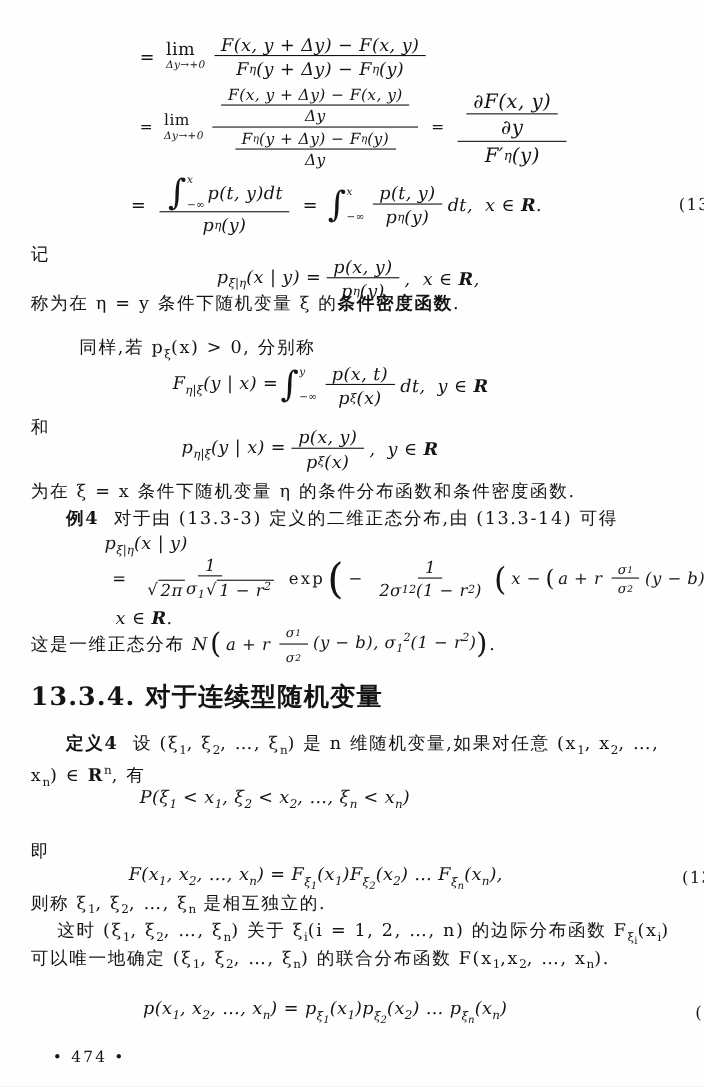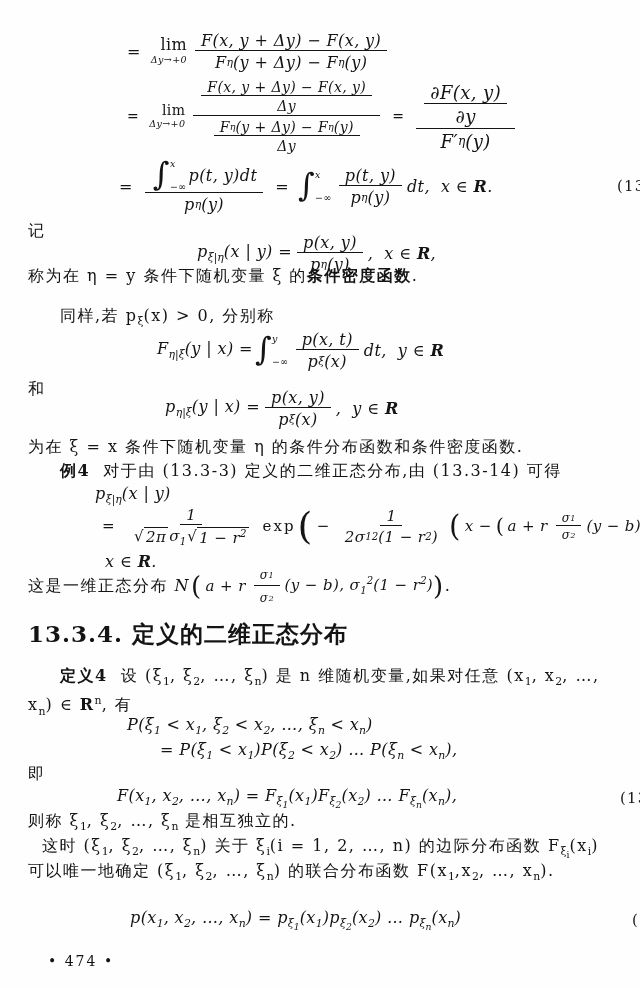--- a/index.html
+++ b/index.html
@@ -13,21 +13,21 @@
   .cn { font-style:normal; font-size:16px; letter-spacing:1.5px; line-height:20px; }
   .cn i { letter-spacing:0.3px; }
   b { font-weight:700; }
   sub, sup { font-size:0.68em; letter-spacing:0; }
   sub sub { font-size:0.85em; }
   .mo { font-style:normal; margin:0 7px; }
   .frac { display:inline-flex; flex-direction:column; align-items:center; vertical-align:middle; margin:0 5px; }
   .frac .num { display:flex; align-items:center; justify-content:center; border-bottom:1.4px solid #141414; padding:1px 6px 0; }
   .frac .den { display:flex; align-items:center; justify-content:center; padding:2px 6px 1px; }
   .frac .frac { margin:0 2px; }
-  .lim { display:inline-flex; flex-direction:column; align-items:flex-end; font-style:normal; margin:0 3px; }
+  .lim { display:inline-flex; flex-direction:column; align-items:flex-start; font-style:normal; margin:0 3px; }
   .lim .lw { line-height:1; }
   .lim .ls { font-size:9.5px; line-height:1; margin-top:2px; font-style:italic; }
   .intg { display:inline-flex; align-items:center; margin:0 2px; }
   .intg .ig { font-size:32px; font-style:normal; line-height:0.85; }
   .intg .il { display:inline-flex; flex-direction:column; justify-content:space-between; height:34px; font-size:9.5px; font-style:italic; }
   .sqrt { display:inline-flex; align-items:flex-start; margin:0 1px; }
   .sqrt .rsign { font-style:normal; }
   .sqrt .rad { border-top:1.3px solid #141414; padding:0 2px; }
   .bp { font-style:normal; line-height:0; font-weight:400; }
   .bp1 { font-size:38px; } .bp2 { font-size:29px; } .bp3 { font-size:21px; } .bpn { font-size:26px; }
@@ -128,21 +128,21 @@
       <span class="num">p(x, y)</span>
       <span class="den">p<sub>η</sub>(y)</span>
     </span>
     <span>,&nbsp; x ∈ <b>R</b>,</span>
 
   </div>
 
   <div class="row cn" style="left:28px; top:266px;">
       <span>称为在 η = y 条件下随机变量 ξ 的<b>条件密度函数</b>.</span>
     </div>
-  <div class="row cn" style="left:60px; top:306px;">
+  <div class="row cn" style="left:72px; top:306px;">
       <span>同样,若 p<sub>ξ</sub>(x) &gt; 0, 分别称</span>
     </div>
 
   <div class="row math" style="left:0; top:328px; height:44px; padding-left:157px; width:640px;">
     <span>F<sub>η|ξ</sub>(y | x) =</span>
     <span class="intg">
       <span class="ig">∫</span>
       <span class="il">
           <span>y</span>
           <span>−∞</span>
@@ -230,50 +230,47 @@
     <span class="frac small-frac math">
       <span class="num">σ<sub>1</sub></span>
       <span class="den">σ<sub>2</sub></span>
     </span>
     <span class="math f15">(y − b), σ<sub>1</sub><sup>2</sup>(1 − r<sup>2</sup>)</span>
     <span class="bp bpn">)</span>
     <span>.</span>
   </div>
 
   <div class="row cn heading" style="left:28px; top:624px;">
-      <span>13.3.4. 定义的二维正态分布</span>
+      <span>13.3.4. 对于连续型随机变量</span>
     </div>
 
   <div class="row cn" style="left:60px; top:666px;">
       <span><b>定义4</b>&nbsp;&nbsp;设 (ξ<sub>1</sub>, ξ<sub>2</sub>, …, ξ<sub>n</sub>) 是 n 维随机变量,如果对任意 (x<sub>1</sub>, x<sub>2</sub>, …,</span>
     </div>
   <div class="row cn" style="left:28px; top:691px;">
       <span>x<sub>n</sub>) ∈ <b>R</b><sup>n</sup>, 有</span>
     </div>
 
   <div class="row math" style="left:127px; top:715px;">
       <span>P(ξ<sub>1</sub> &lt; x<sub>1</sub>, ξ<sub>2</sub> &lt; x<sub>2</sub>, …, ξ<sub>n</sub> &lt; x<sub>n</sub>)</span>
-    </div>
-  <div class="row math" style="left:160px; top:740px;">
-      <span>= P(ξ<sub>1</sub> &lt; x<sub>1</sub>)P(ξ<sub>2</sub> &lt; x<sub>2</sub>) … P(ξ<sub>n</sub> &lt; x<sub>n</sub>),</span>
     </div>
 
   <div class="row cn" style="left:28px; top:764px;">
       <span>即</span>
     </div>
 
   <div class="row math" style="left:0; top:786px; height:24px; padding-left:117px; width:640px;">
     <span>F(x<sub>1</sub>, x<sub>2</sub>, …, x<sub>n</sub>) = F<sub>ξ<sub>1</sub></sub>(x<sub>1</sub>)F<sub>ξ<sub>2</sub></sub>(x<sub>2</sub>) … F<sub>ξ<sub>n</sub></sub>(x<sub>n</sub>),</span>
     <span class="tag" style="right:57px;">(13.3-17)</span>
   </div>
 
   <div class="row cn" style="left:28px; top:811px;">
       <span>则称 ξ<sub>1</sub>, ξ<sub>2</sub>, …, ξ<sub>n</sub> 是相互独立的.</span>
     </div>
-  <div class="row cn" style="left:42px; top:836px;">
+  <div class="row cn" style="left:52px; top:836px;">
       <span>这时 (ξ<sub>1</sub>, ξ<sub>2</sub>, …, ξ<sub>n</sub>) 关于 ξ<sub>i</sub>(i = 1, 2, …, n) 的边际分布函数 F<sub>ξ<sub>i</sub></sub>(x<sub>i</sub>)</span>
     </div>
   <div class="row cn" style="left:28px; top:861px;">
       <span>可以唯一地确定 (ξ<sub>1</sub>, ξ<sub>2</sub>, …, ξ<sub>n</sub>) 的联合分布函数 F(x<sub>1</sub>,x<sub>2</sub>, …, x<sub>n</sub>).</span>
     </div>
 
   <div class="row math" style="left:0; top:907px; height:26px; padding-left:130px; width:640px;">
     <span>p(x<sub>1</sub>, x<sub>2</sub>, …, x<sub>n</sub>) = p<sub>ξ<sub>1</sub></sub>(x<sub>1</sub>)p<sub>ξ<sub>2</sub></sub>(x<sub>2</sub>) … p<sub>ξ<sub>n</sub></sub>(x<sub>n</sub>)</span>
     <span class="tag" style="right:58px;">(13.3-18)</span>
   </div>

